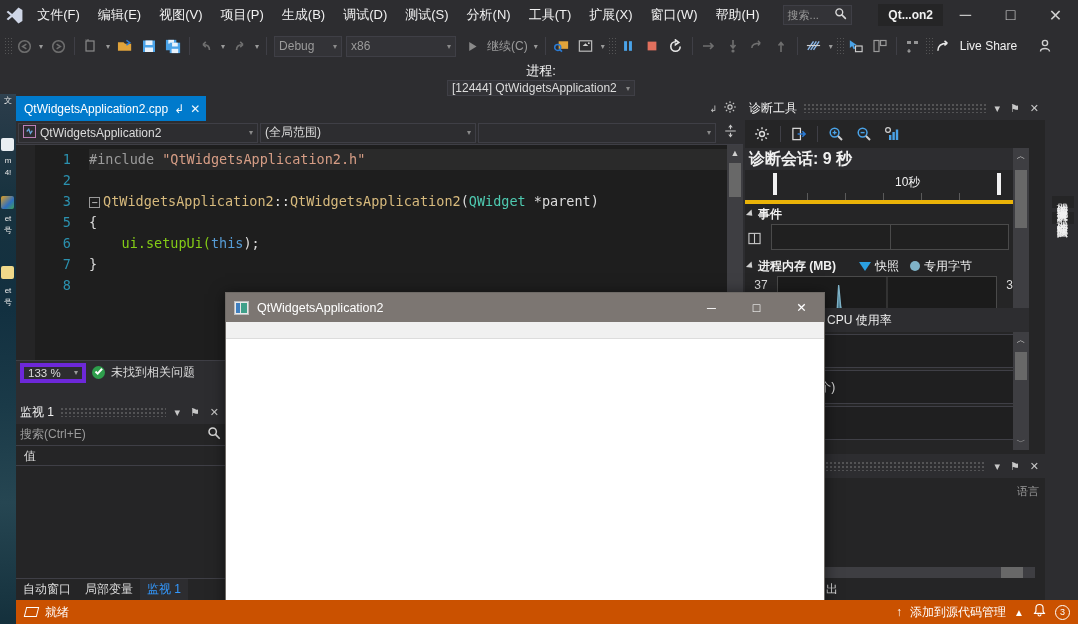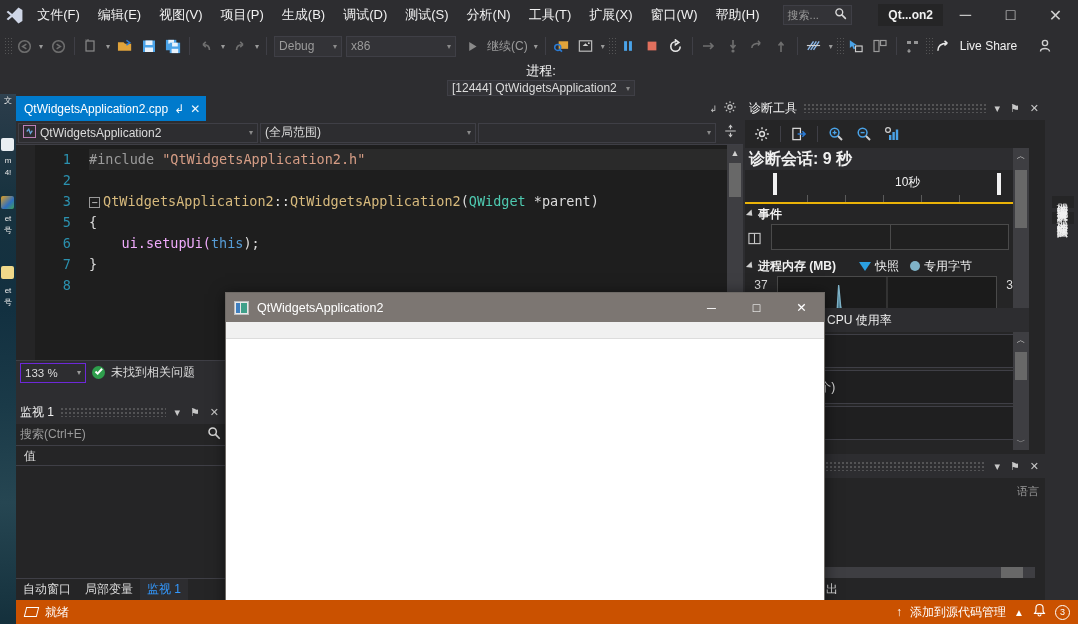--- a/index.html
+++ b/index.html
@@ -108,33 +108,33 @@
   .code-area { position: relative; height: 239px; background: #1e1e1e; overflow: hidden; }
   .glyph-margin { position: absolute; left: 0; top: 0; width: 19px; height: 100%; background: #252526; }
   .code-lines { position: absolute; left: 19px; top: 4px; right: 16px; }
   .cl { height: 21px; line-height: 21px; font-family: "DejaVu Sans Mono","Liberation Mono",monospace; font-size: 13.5px; white-space: pre; }
   .ln { display: inline-block; width: 36px; text-align: right; color: #2b91af; margin-right: 18px; }
   .c-pre  { color: #9b9b9b; }
   .c-str  { color: #d69d85; }
   .c-type { color: #4ec9b0; }
   .c-cls  { color: #d7ba7d; }
   .c-kw   { color: #569cd6; }
-  .c-id   { color: #f0abfc; }
+  .c-id   { color: #84cc16; }
   .c-punc { color: #dcdcdc; }
   .ed-scroll {
     position: absolute; right: 0; top: 0; width: 16px; height: 239px; background: #3e3e42;
   }
   .ed-scroll .arrow { height: 16px; display: flex; align-items: center; justify-content: center; color: #cfcfcf; font-size: 9px; }
   .ed-scroll .thumb { position: absolute; left: 2px; top: 18px; width: 12px; height: 34px; background: #686868; }
   .statusrow {
     position: absolute; left: 0; bottom: 0; width: 727px; height: 24px; background: #2d2d30;
     display: flex; align-items: center; gap: 6px; padding-left: 4px; border-top: 1px solid #3f3f46;
   }
   .zoom-combo {
-    width: 66px; height: 20px; background: #2d2d30; border: 1px solid #6d28d9;
+    width: 66px; height: 20px; background: #2d2d30; border: 4px solid #6d28d9;
     display: flex; align-items: center; justify-content: space-between;
     padding: 0 4px; color: #dcdcdc; font-size: 11.5px;
   }
   .ok-dot { width: 13px; height: 13px; border-radius: 50%; background: #2e9e4c; display: inline-block;
     position: relative; }
   .ok-dot::after {
     content: ""; position: absolute; left: 3px; top: 5.5px; width: 4px; height: 1.8px;
     background: #fff; transform: rotate(45deg);
   }
   .ok-dot::before {
@@ -177,21 +177,21 @@
 
   
   .diag { position: absolute; left: 729px; top: 0; width: 300px; height: 504px; background: #252526; }
   .diag-tb { height: 28px; display: flex; align-items: center; gap: 2px; padding: 0 4px; background: #252526; }
   .dtb { width: 26px; height: 24px; display: flex; align-items: center; justify-content: center; }
   .dsep { width: 1px; height: 16px; background: #3f3f46; margin: 0 3px; }
   .diag-session {
     height: 22px; background: #2d2d30; color: #f1f1f1; font-size: 16px; font-weight: bold;
     display: flex; align-items: center; padding-left: 4px;
   }
-  .ruler { height: 34px; background: #252526; position: relative; border-bottom: 2px solid #eab308; }
+  .ruler { height: 34px; background: #252526; position: relative; border-bottom: 4px solid #eab308; }
   .ruler .tick { position: absolute; bottom: 0; width: 1px; background: #5a5a5a; }
   .ruler .marker { position: absolute; top: 3px; width: 4px; height: 22px; background: #f1f1f1; }
   .ruler .lbl { position: absolute; top: 4px; color: #f1f1f1; font-size: 12px; }
   .sect-head { height: 20px; display: flex; align-items: center; color: #f1f1f1; font-size: 12px;
     font-weight: bold; gap: 5px; padding-left: 3px; }
   .tri { width: 0; height: 0; border-left: 5px solid #cfcfcf; border-top: 4px solid transparent;
     border-bottom: 4px solid transparent; transform: rotate(45deg); }
   .track { height: 26px; margin: 0 2px 0 8px; border: 1px solid #4a4a4a; position: relative; background: #202020; display: flex; }
   .track .half { flex: 1; border-right: 1px solid #4a4a4a; }
   .track .half:last-child { border-right: none; }

